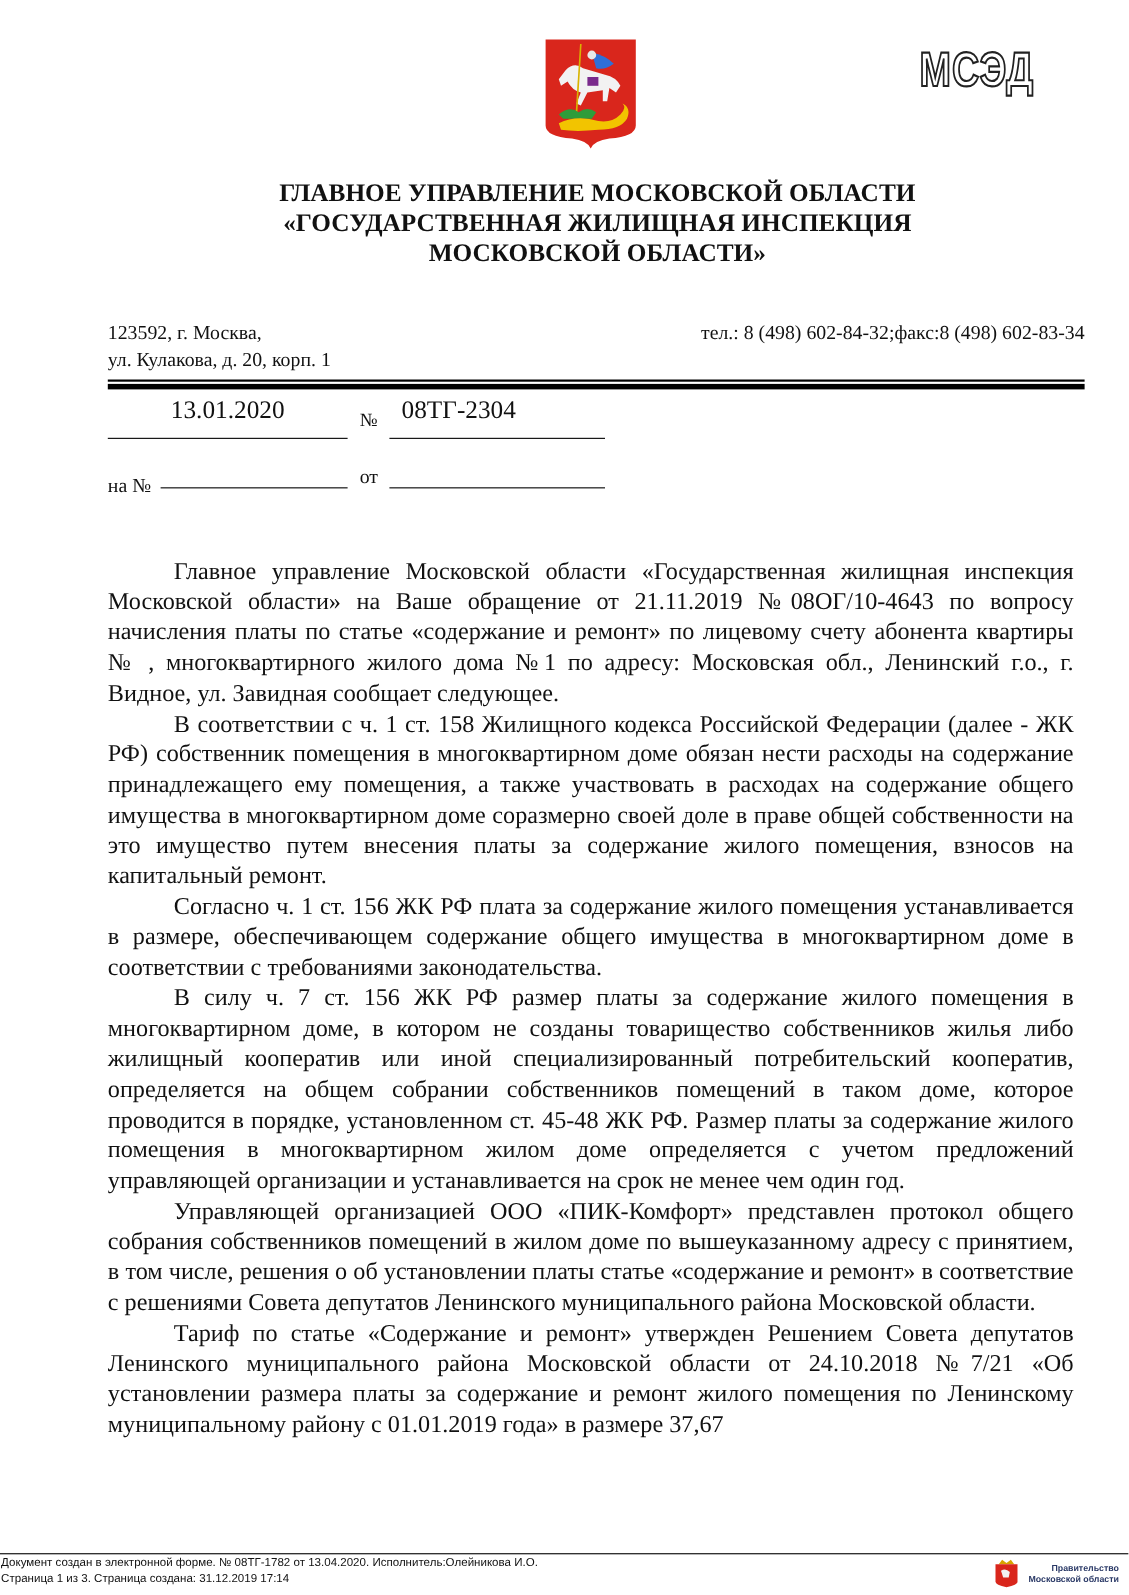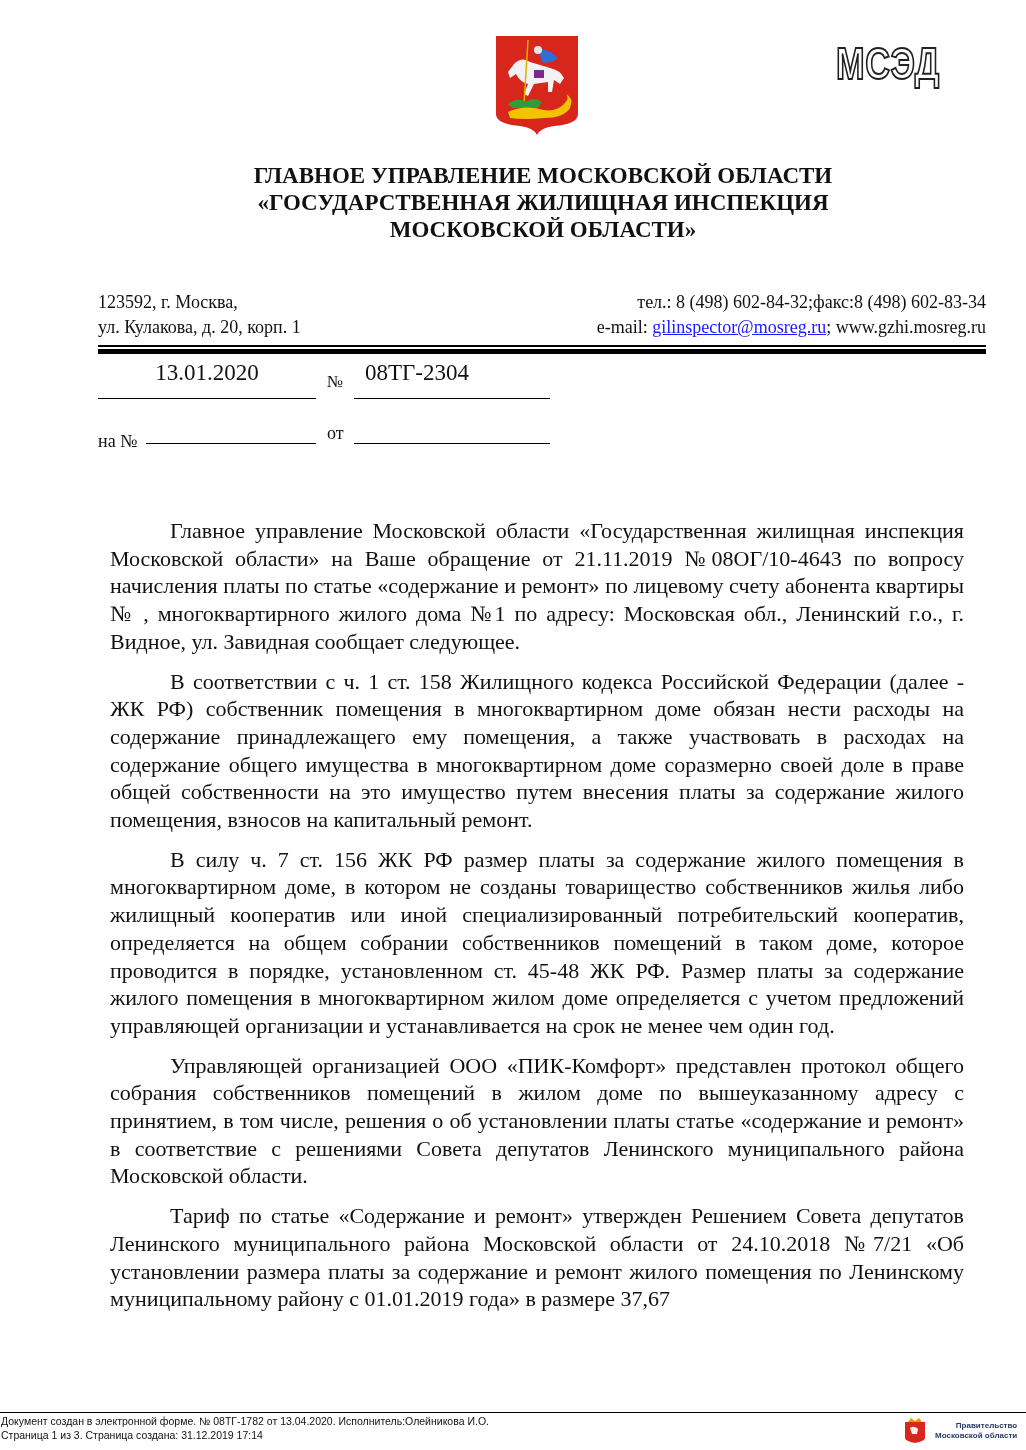--- a/index.html
+++ b/index.html
@@ -22,21 +22,21 @@
   .reg-no-sign { position: absolute; left: 327px; top: 372px; font-size: 17px; }
   .reg-number { position: absolute; left: 365px; top: 360px; font-size: 23px; }
   .reg-number-line { position: absolute; left: 354px; width: 196px; top: 398px; height: 1px; background: #000; }
 
   .ref-label { position: absolute; left: 98px; top: 431px; font-size: 18px; }
   .ref-no-line { position: absolute; left: 146px; width: 170px; top: 443px; height: 1px; background: #000; }
   .ref-from { position: absolute; left: 327px; top: 423px; font-size: 18px; }
   .ref-from-line { position: absolute; left: 354px; width: 196px; top: 443px; height: 1px; background: #000; }
 
   .body-text { position: absolute; left: 98px; width: 878px; top: 505px; font-size: 22px; line-height: 27.7px; text-align: justify; }
-  .body-text p { margin: 12px; text-indent: 60px; }
+  .body-text p { margin: 0; text-indent: 60px; }
 
   .footer-rule { position: absolute; left: 0; width: 1026px; top: 1412px; height: 1px; background: #000; }
   .footer-text { position: absolute; left: 1px; top: 1414px; font-family: "Liberation Sans", sans-serif; font-size: 10.5px; line-height: 14px; color: #111; }
   .footer-logo { position: absolute; left: 904px; top: 1416px; width: 22px; height: 28px; }
   .footer-gov { position: absolute; left: 935px; top: 1421px; font-family: "Liberation Sans", sans-serif; font-weight: bold; font-size: 8px; line-height: 10px; color: #2b3a67; text-align: right; }
 </style>
 </head>
 <body>
 
 <svg class="coat" viewBox="0 0 86 102">
@@ -63,40 +63,40 @@
   <div>МОСКОВСКОЙ ОБЛАСТИ»</div>
 </div>
 
 <div class="addr-left">
   <div>123592, г. Москва,</div>
   <div>ул. Кулакова, д. 20, корп. 1</div>
 </div>
 
 <div class="addr-right">
   <div>тел.: 8 (498) 602-84-32;факс:8 (498) 602-83-34</div>
-  <div><span>e-mail: </span><a>gilinspector@mosreg.ru</a><span>; www.gzhi.mosreg.ru</span></div>
 </div>
 
 <div class="rule-thin"></div>
 <div class="rule-thick"></div>
 
 <div class="reg-date">13.01.2020</div>
 <div class="reg-date-line"></div>
 <div class="reg-no-sign">№</div>
 <div class="reg-number">08ТГ-2304</div>
 <div class="reg-number-line"></div>
 
 <div class="ref-label">на №</div>
 <div class="ref-no-line"></div>
 <div class="ref-from">от</div>
 <div class="ref-from-line"></div>
 
 <div class="body-text">
   <p>Главное управление Московской области «Государственная жилищная инспекция Московской области» на Ваше обращение от 21.11.2019 №08ОГ/10-4643 по вопросу начисления платы по статье «содержание и ремонт» по лицевому счету абонента квартиры №   , многоквартирного жилого дома №1 по адресу: Московская обл., Ленинский г.о., г. Видное, ул. Завидная сообщает следующее.</p>
   <p>В соответствии с ч. 1 ст. 158 Жилищного кодекса Российской Федерации (далее - ЖК РФ) собственник помещения в многоквартирном доме обязан нести расходы на содержание принадлежащего ему помещения, а также участвовать в расходах на содержание общего имущества в многоквартирном доме соразмерно своей доле в праве общей собственности на это имущество путем внесения платы за содержание жилого помещения, взносов на капитальный ремонт.</p>
+  <p>Согласно ч. 1 ст. 156 ЖК РФ плата за содержание жилого помещения устанавливается в размере, обеспечивающем содержание общего имущества в многоквартирном доме в соответствии с требованиями законодательства.</p>
   <p>В силу ч. 7 ст. 156 ЖК РФ размер платы за содержание жилого помещения в многоквартирном доме, в котором не созданы товарищество собственников жилья либо жилищный кооператив или иной специализированный потребительский кооператив, определяется на общем собрании собственников помещений в таком доме, которое проводится в порядке, установленном ст. 45-48 ЖК РФ. Размер платы за содержание жилого помещения в многоквартирном жилом доме определяется с учетом предложений управляющей организации и устанавливается на срок не менее чем один год.</p>
   <p>Управляющей организацией ООО «ПИК-Комфорт» представлен протокол общего собрания собственников помещений в жилом доме по вышеуказанному адресу с принятием, в том числе, решения о об установлении платы статье «содержание и ремонт» в соответствие с решениями Совета депутатов Ленинского муниципального района Московской области.</p>
   <p>Тариф по статье «Содержание и ремонт» утвержден Решением Совета депутатов Ленинского муниципального района Московской области от 24.10.2018 №7/21 «Об установлении размера платы за содержание и ремонт жилого помещения по Ленинскому муниципальному району с 01.01.2019 года» в размере 37,67</p>
 </div>
 
 <div class="footer-rule"></div>
 <div class="footer-text">
   <div>Документ создан в электронной форме. № 08ТГ-1782 от 13.04.2020. Исполнитель:Олейникова И.О.</div>
   <div>Страница 1 из 3. Страница создана: 31.12.2019 17:14</div>
 </div>

